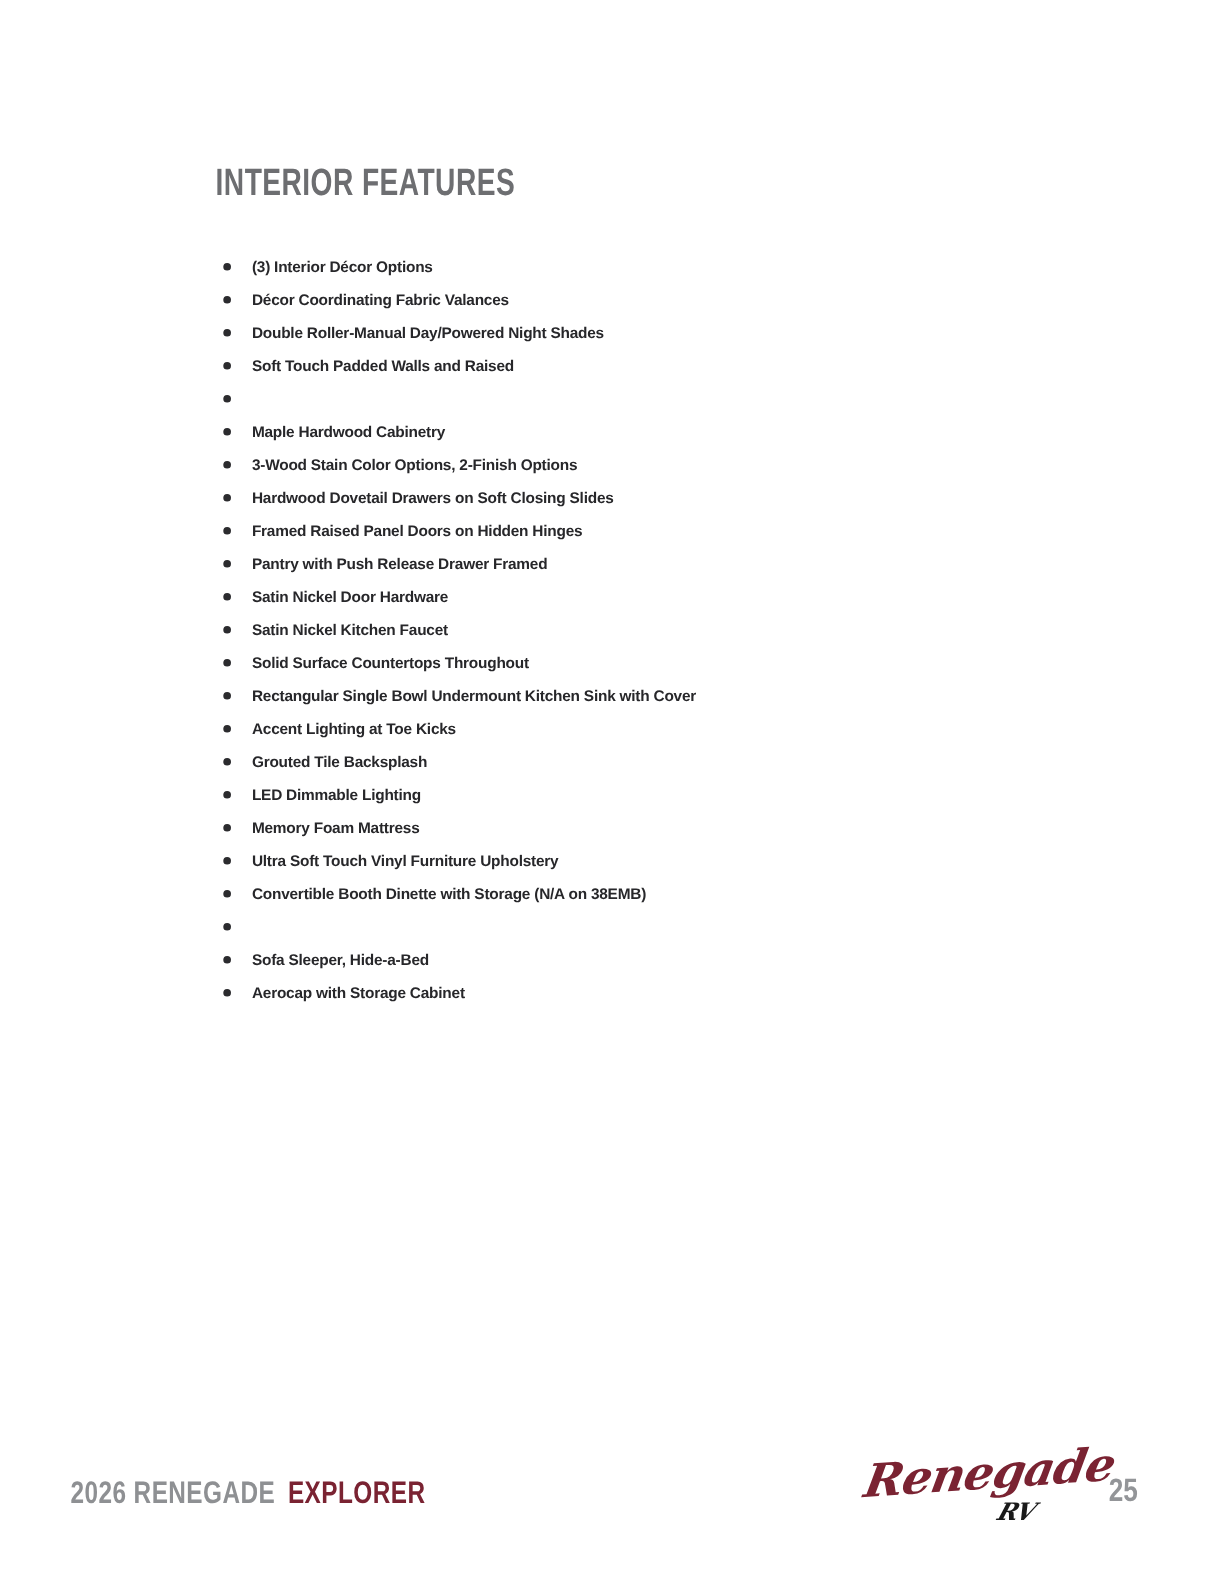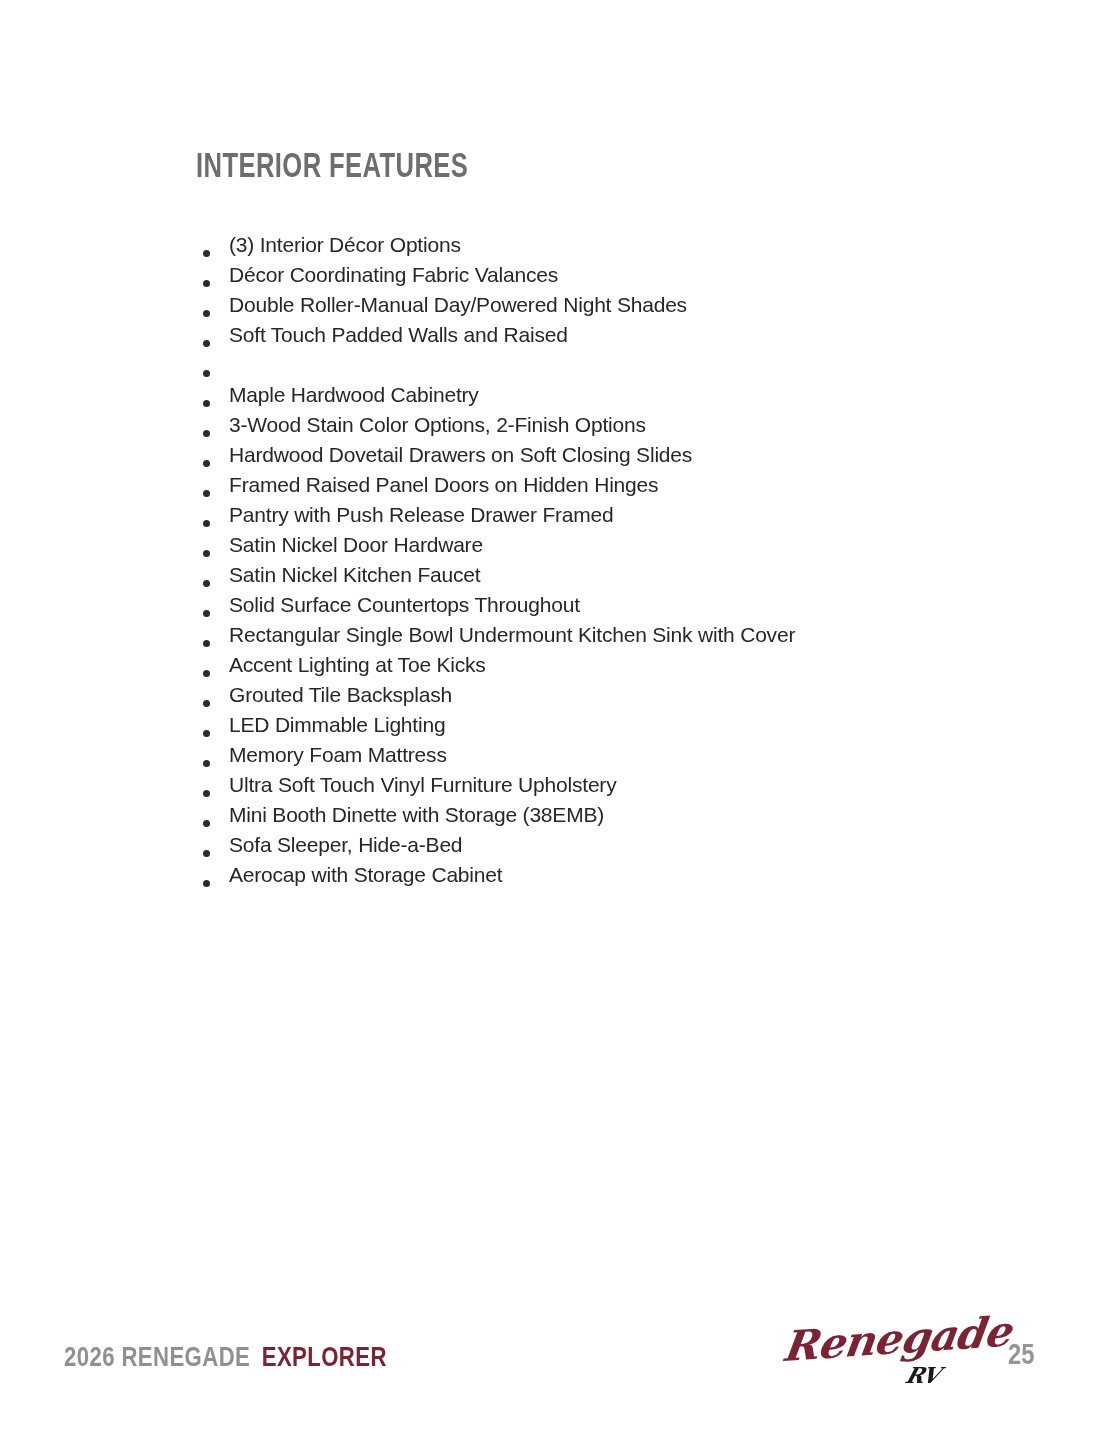--- a/index.html
+++ b/index.html
@@ -28,25 +28,25 @@
   }
 
   .features-list {
     position: absolute;
     left: 203px;
     top: 227px;
     list-style: none;
   }
   .features-list li {
     display: flex;
-    align-items: flex-end;
+    align-items: center;
     height: 30px;
     color: #27272a;
-    font-size: 21px;
-    font-weight: 400;
+    font-size: 14px;
+    font-weight: 700;
     letter-spacing: -0.2px;
     white-space: nowrap;
   }
   .features-list .dot {
     width: 7px;
     height: 7px;
     border-radius: 50%;
     background: #2b2b2e;
     margin-right: 19px;
     flex: 0 0 auto;
@@ -189,21 +189,24 @@
       <li>
         <span class="dot"></span>
         <span>Memory Foam Mattress</span>
       </li>
       <li>
         <span class="dot"></span>
         <span>Ultra Soft Touch Vinyl Furniture Upholstery</span>
       </li>
       <li>
         <span class="dot"></span>
-        <span>Mini Booth Dinette with Storage (38EMB)</span>
+        <span>Convertible Booth Dinette with Storage (N/A on 38EMB)</span>
+      </li>
+      <li>
+        <span class="dot"></span>
       </li>
       <li>
         <span class="dot"></span>
         <span>Sofa Sleeper, Hide-a-Bed</span>
       </li>
       <li>
         <span class="dot"></span>
         <span>Aerocap with Storage Cabinet</span>
       </li>
     </ul>

